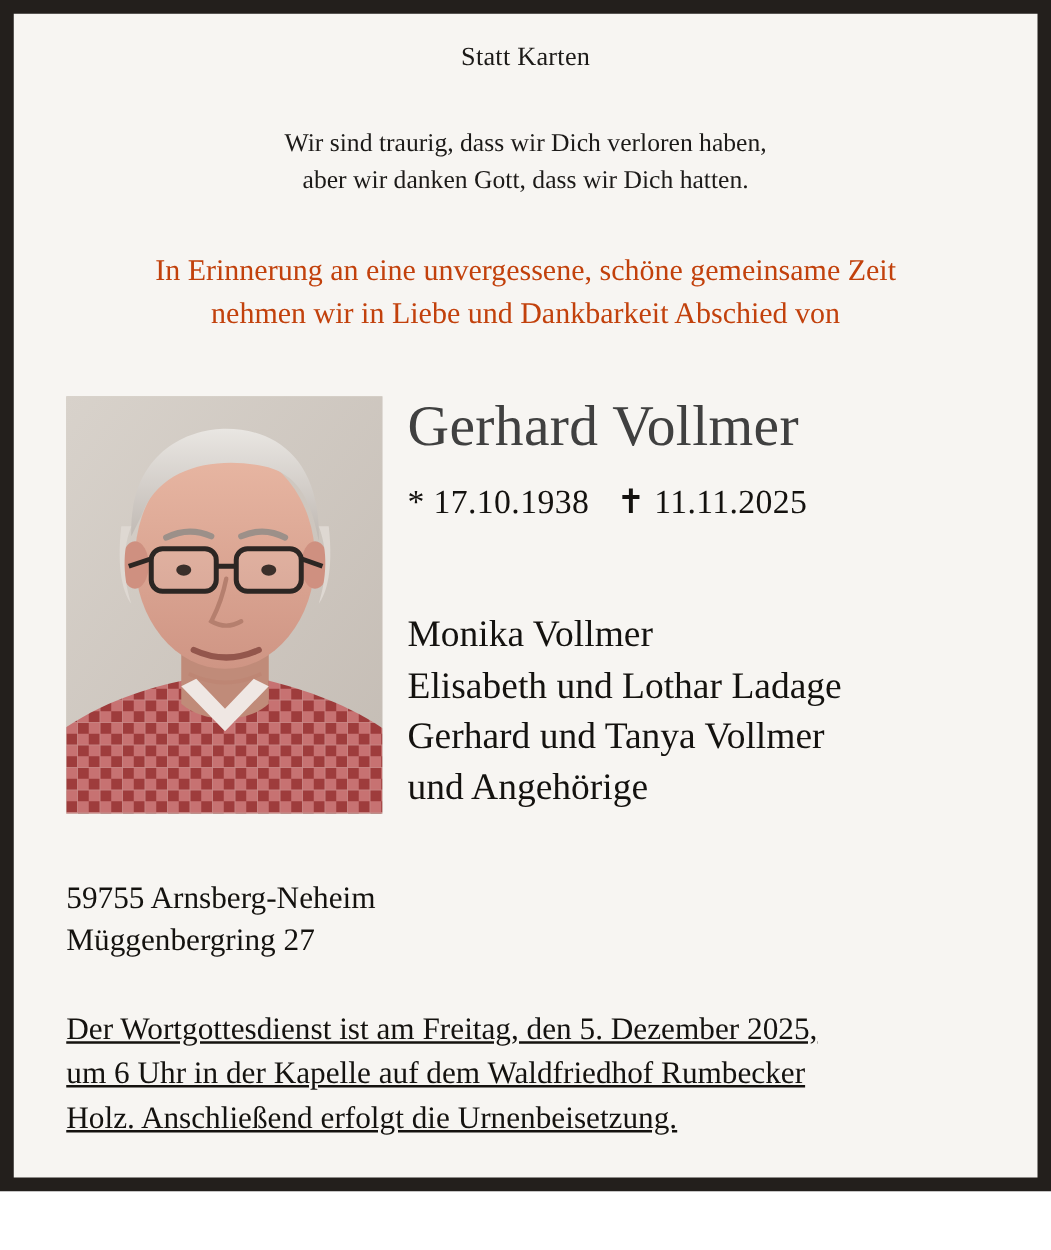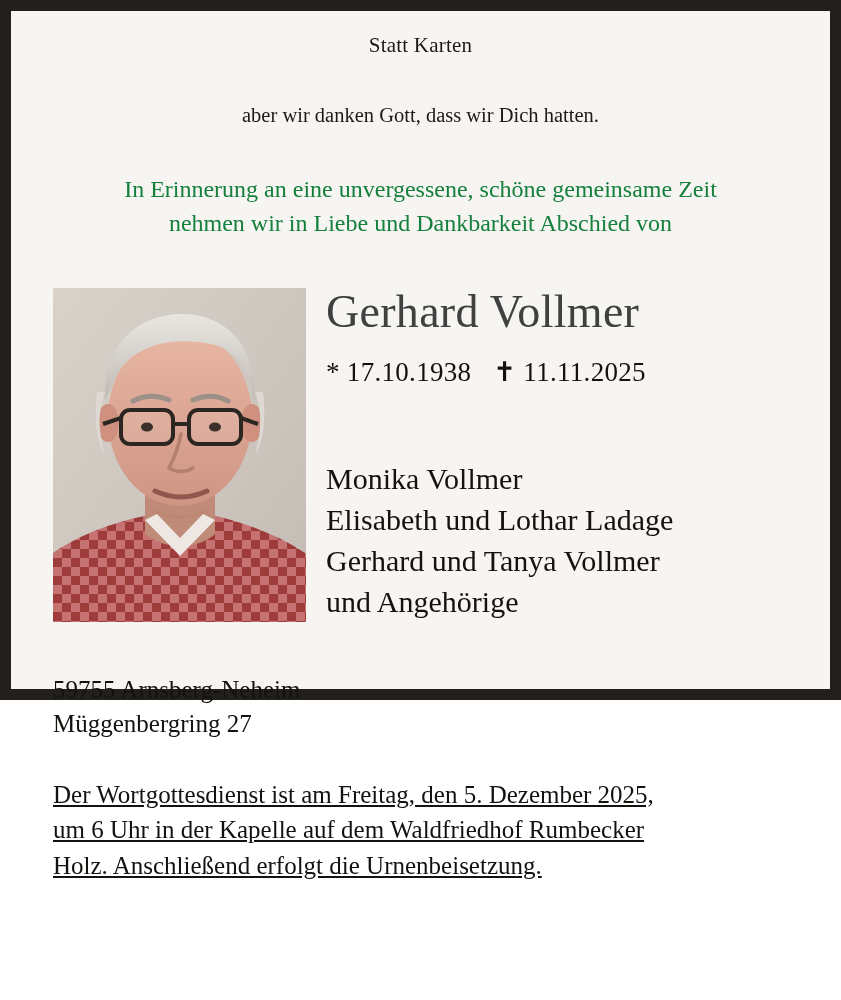--- a/index.html
+++ b/index.html
@@ -9,21 +9,21 @@
   }
   body {
     width: 841px;
     height: 1000px;
     overflow: hidden;
     font-family: "Liberation Serif", serif;
   }
   #obituary {
     position: relative;
     width: 841px;
-    height: 700px;
+    height: 953px;
     box-sizing: border-box;
     border: 11px solid #231f1c;
     background: #f7f5f2;
     padding: 0;
   }
   .inner {
     position: relative;
     width: 100%;
     height: 100%;
     box-sizing: border-box;
@@ -39,21 +39,21 @@
   .verse {
     text-align: center;
     font-size: 20.5px;
     color: #1c1a18;
     margin-top: 43px;
     line-height: 1.40;
   }
   .intro {
     text-align: center;
     font-size: 24px;
-    color: #15803d;
+    color: #c2410c;
     margin-top: 42px;
     line-height: 1.42;
   }
   .main-row {
     position: relative;
     margin-top: 48px;
     min-height: 345px;
   }
   .portrait {
     position: absolute;
@@ -107,20 +107,21 @@
 </style>
 </head>
 <body>
 
 <div id="obituary">
   <div class="inner">
 
     <div class="statt">Statt Karten</div>
 
     <div class="verse">
+      <div>Wir sind traurig, dass wir Dich verloren haben,</div>
       <div>aber wir danken Gott, dass wir Dich hatten.</div>
     </div>
 
     <div class="intro">
       <div>In Erinnerung an eine unvergessene, schöne gemeinsame Zeit</div>
       <div>nehmen wir in Liebe und Dankbarkeit Abschied von</div>
     </div>
 
     <div class="main-row">
 

